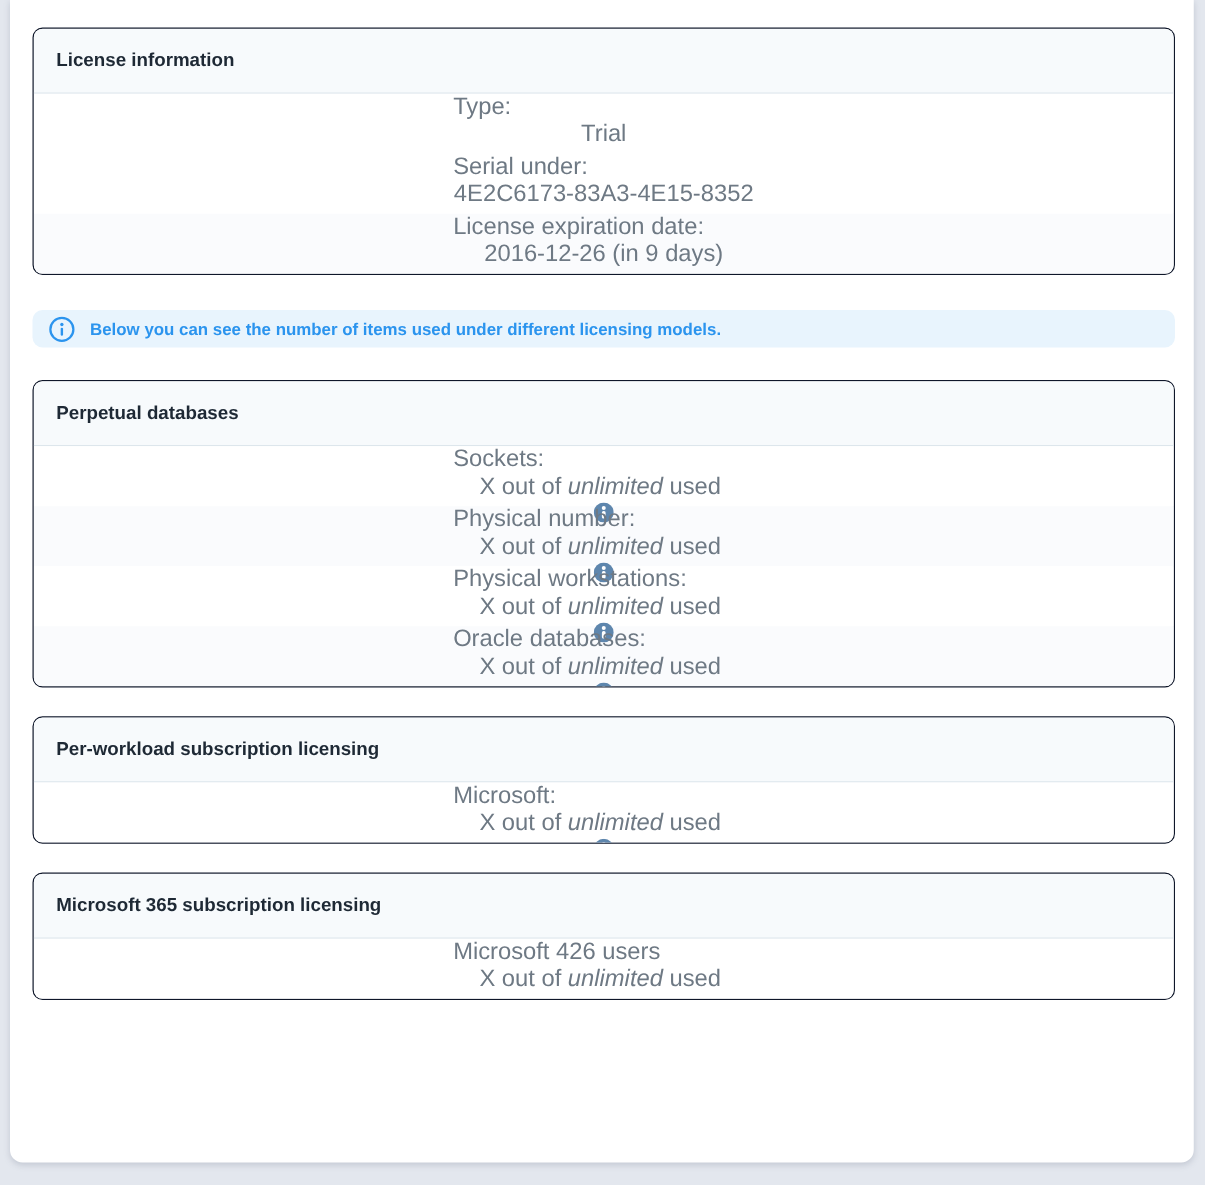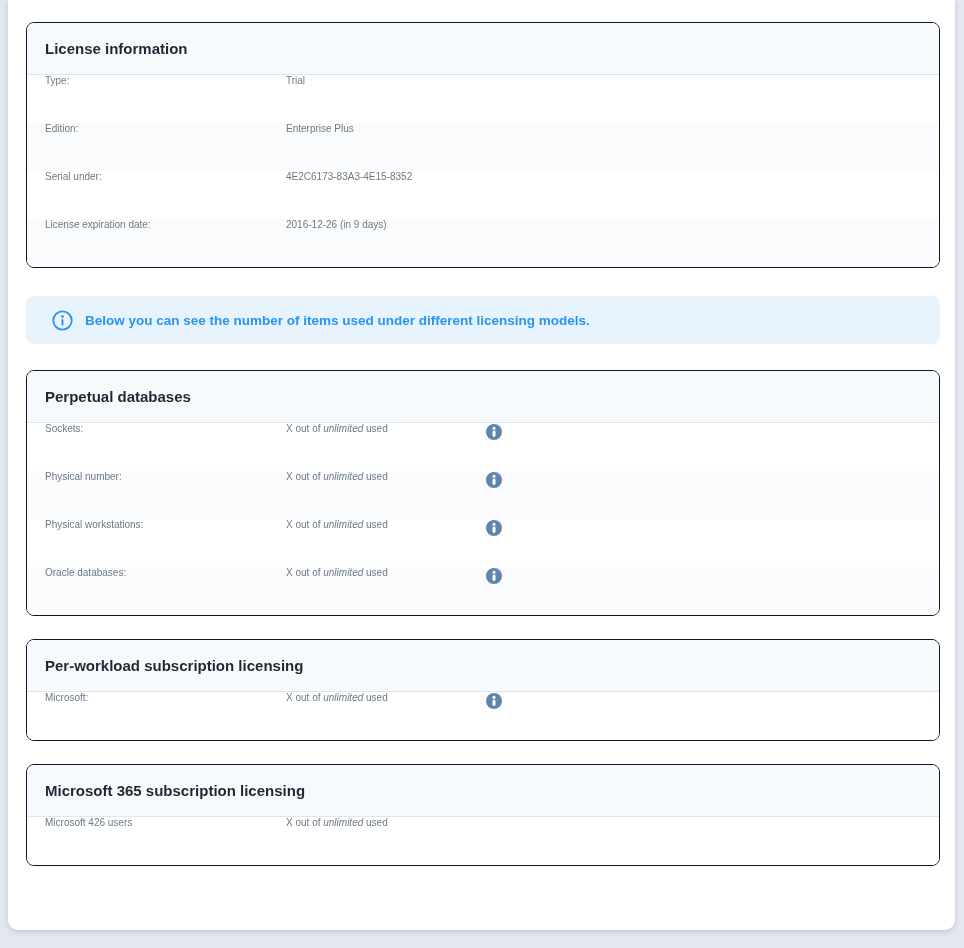--- a/index.html
+++ b/index.html
@@ -43,24 +43,25 @@
   .card-title {
     font-size: 15px;
     font-weight: bold;
     color: #1e2935;
   }
   .row {
     box-sizing: border-box;
     height: 48px;
     padding: 0 18px;
     display: flex;
-    align-items: flex-start;
-    font-size: 10px;
+    align-items: center;
+    font-size: 19px;
     color: #6e7984;
     background: #ffffff;
+    flex-direction: column;
   }
   .row.alt { background: #fafbfd; }
   .row-label {
     flex: none;
     width: 241px;
   }
   .usage-value {
     flex: none;
     width: 199px;
     white-space: nowrap;
@@ -74,23 +75,23 @@
     border: none;
     background: transparent;
     cursor: pointer;
     display: inline-flex;
     align-items: center;
     justify-content: center;
   }
   .banner {
     box-sizing: border-box;
     width: 914px;
-    height: 48px;
+    height: 30px;
     margin: 28px 0 26px 0;
-    padding: 0 26px;
+    padding: 0 13px;
     display: flex;
     align-items: center;
     gap: 12px;
     background: #e8f4fd;
     border-radius: 8px;
   }
   .banner-text {
     font-size: 13.5px;
     font-weight: bold;
     color: #2b94ee;
@@ -104,24 +105,20 @@
 
 <div class="panel">
 
   <section class="card mb-license">
     <div class="card-header">
       <span class="card-title">License information</span>
     </div>
     <div class="row">
       <span class="row-label">Type:</span>
       <span class="row-value">Trial</span>
-    </div>
-    <div class="row alt">
-      <span class="row-label">Edition:</span>
-      <span class="row-value">Enterprise Plus</span>
     </div>
     <div class="row">
       <span class="row-label">Serial under:</span>
       <span class="row-value">4E2C6173-83A3-4E15-8352</span>
     </div>
     <div class="row alt">
       <span class="row-label">License expiration date:</span>
       <span class="row-value">2016-12-26 (in 9 days)</span>
     </div>
   </section>

